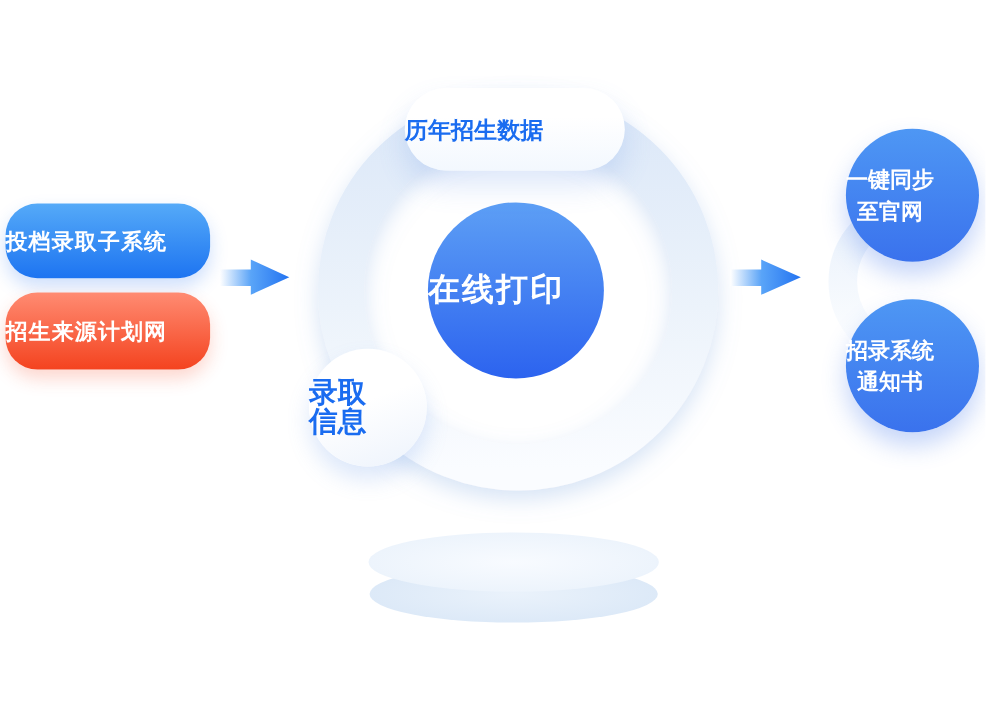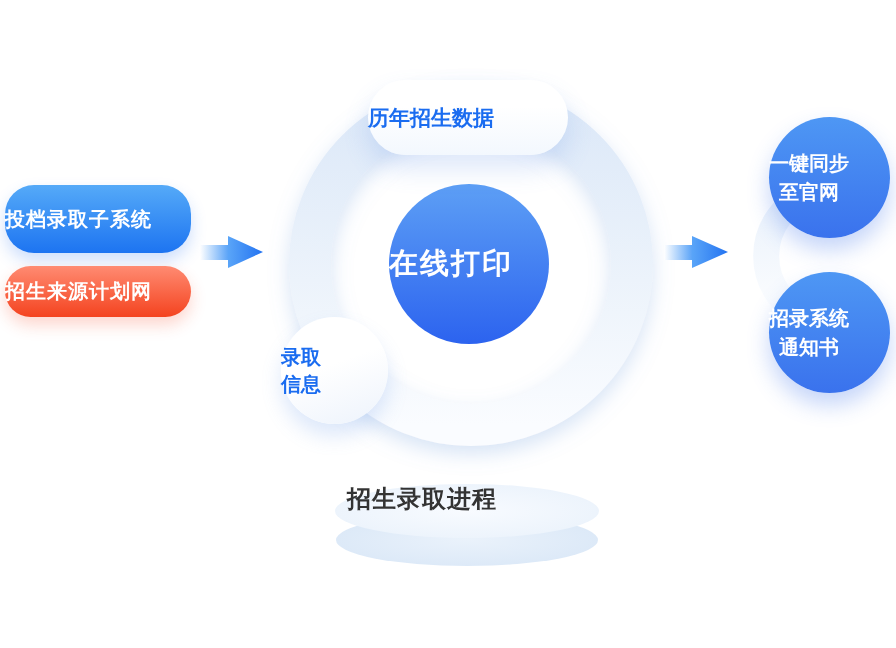--- a/index.html
+++ b/index.html
@@ -27,21 +27,21 @@
     color:#ffffff;
     font-size:20px;
     letter-spacing:1px;
   }
   .pill-blue{
     left:5px;top:185px;width:186px;height:68px;
     background:linear-gradient(180deg,#55AAF8 0%,#1D74F1 100%);
     box-shadow:0 8px 16px rgba(30,110,240,0.22);
   }
   .pill-red{
-    left:5px;top:266px;width:186px;height:51px;
+    left:5px;top:266px;width:186px;height:70px;
     background:linear-gradient(180deg,#FF8B72 0%,#F4431F 100%);
     box-shadow:0 8px 16px rgba(244,67,31,0.22);
   }
 
   
   .top-pill{
     left:368px;top:80px;width:200px;height:75px;
     border-radius:38px;
     background:linear-gradient(180deg,#ffffff 35%,#f3f8fe 100%);
     color:#1A6CF0;font-size:21px;
@@ -51,21 +51,21 @@
   .core-circle{
     left:389px;top:184px;width:160px;height:160px;
     border-radius:50%;
     background:linear-gradient(180deg,#5D9FF5 0%,#2C63EF 100%);
     color:#ffffff;font-size:29px;letter-spacing:2px;
     z-index:2;
   }
   .satellite{
     width:107px;height:107px;border-radius:50%;
     background:linear-gradient(160deg,#ffffff 45%,#edf3fc 100%);
-    color:#1A6CF0;font-size:20px;line-height:27px;
+    color:#1A6CF0;font-size:26px;line-height:27px;
     box-shadow:0 12px 20px rgba(100,150,230,0.22);
     z-index:3;
   }
   .sat-left{left:281px;top:317px;}
   .sat-right{left:547px;top:315px;}
 
   
   .out-circle{
     width:121px;height:121px;border-radius:50%;
     background:linear-gradient(180deg,#4E97F4 0%,#3A72ED 100%);
@@ -159,17 +159,14 @@
 
   <div class="node out-circle out-1">
     <span class="pre">一键同步
 至官网</span>
   </div>
   <div class="node out-circle out-2">
     <span class="pre">招录系统
 通知书</span>
   </div>
 
-  <div class="node base-label">
-    <span>招生录取进程</span>
-  </div>
 
 </div>
 
 </body></html>

